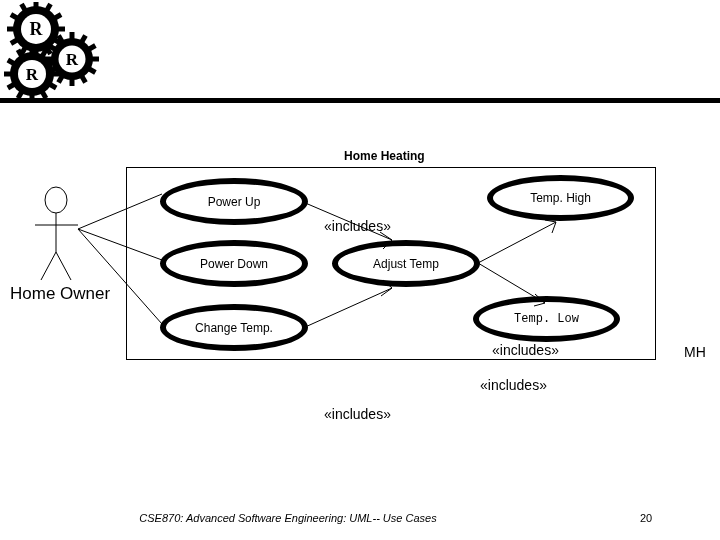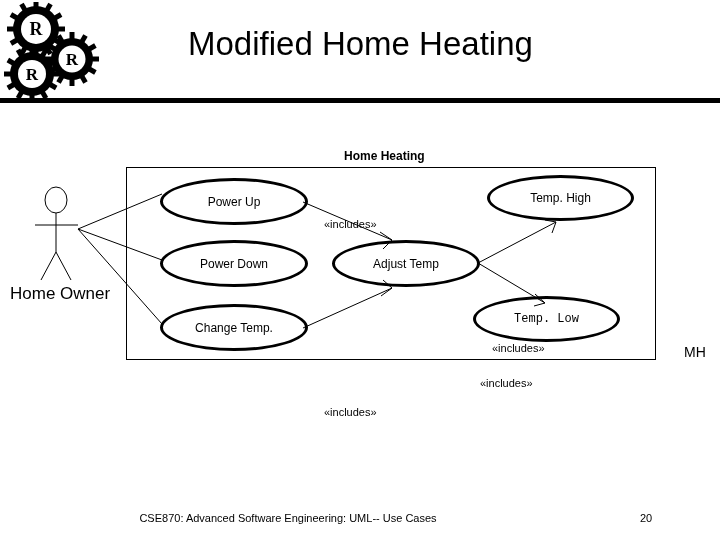--- a/index.html
+++ b/index.html
@@ -61,40 +61,40 @@
   .sysname {
     position: absolute;
     left: 344px;
     top: 39px;
     font-size: 12px;
     white-space: nowrap;
     font-weight: bold;
   }
   .usecase {
     position: absolute;
-    border: 3px solid #000000;
+    border: 6px solid #000000;
     border-radius: 50%;
     box-sizing: border-box;
     display: flex;
     align-items: center;
     justify-content: center;
     font-size: 12px;
     text-align: center;
     background: transparent;
   }
   .uc-powerup   { left: 160px; top: 68px;  width: 148px; height: 47px; }
   .uc-powerdown { left: 160px; top: 130px; width: 148px; height: 47px; }
   .uc-change    { left: 160px; top: 194px; width: 148px; height: 47px; }
   .uc-adjust    { left: 332px; top: 130px; width: 148px; height: 47px; }
   .uc-temphigh  { left: 487px; top: 65px;  width: 147px; height: 46px; }
   .uc-templow   { left: 473px; top: 186px; width: 147px; height: 46px; font-family: Liberation Mono, monospace; }
 
   .inc-label {
     position: absolute;
-    font-size: 11px;
+    font-size: 14px;
     white-space: nowrap;
     text-align: right;
   }
   .inc-pu-adj  { left: 324px; top: 108px; }
   .inc-ct-adj  { left: 324px; top: 296px; }
   .inc-adj-hi  { left: 492px; top: 232px; }
   .inc-adj-lo  { left: 480px; top: 267px; }
 
   #actor-label {
     position: absolute;
@@ -111,20 +111,21 @@
     white-space: nowrap;
   }
   
   #footer-text {
     position: absolute;
     left: 0px;
     top: 512px;
     width: 576px;
     text-align: center;
     font-size: 11px;
+    font-style: italic;
   }
   #footer-page {
     position: absolute;
     left: 640px;
     top: 512px;
     font-size: 11px;
   }
   svg { display: block; }
 </style>
 </head>
@@ -198,21 +199,20 @@
               <line x1="-14" y1="-24.2" x2="-8.5" y2="-14.7"></line>
             </g>
             <circle cx="0" cy="0" r="14" fill="#ffffff"></circle>
             <text x="0" y="6" text-anchor="middle" font-family="'Liberation Serif', serif" font-size="17" font-weight="bold" fill="#000000">R</text>
           </g>
         </g>
       </g>
     </svg>
   </div>
 
-  <div id="slide-title">Modified Home Heating</div>
   <div id="header-rule"></div>
 
   <div id="diagram">
 
     <svg width="720" height="270" style="position:absolute;left:0;top:0;">
       <g stroke="#000000" stroke-width="1" fill="none">
 
         <line x1="78" y1="119" x2="162" y2="84"></line>
         <line x1="78" y1="119" x2="162" y2="150"></line>
         <line x1="78" y1="119" x2="162" y2="214"></line>

